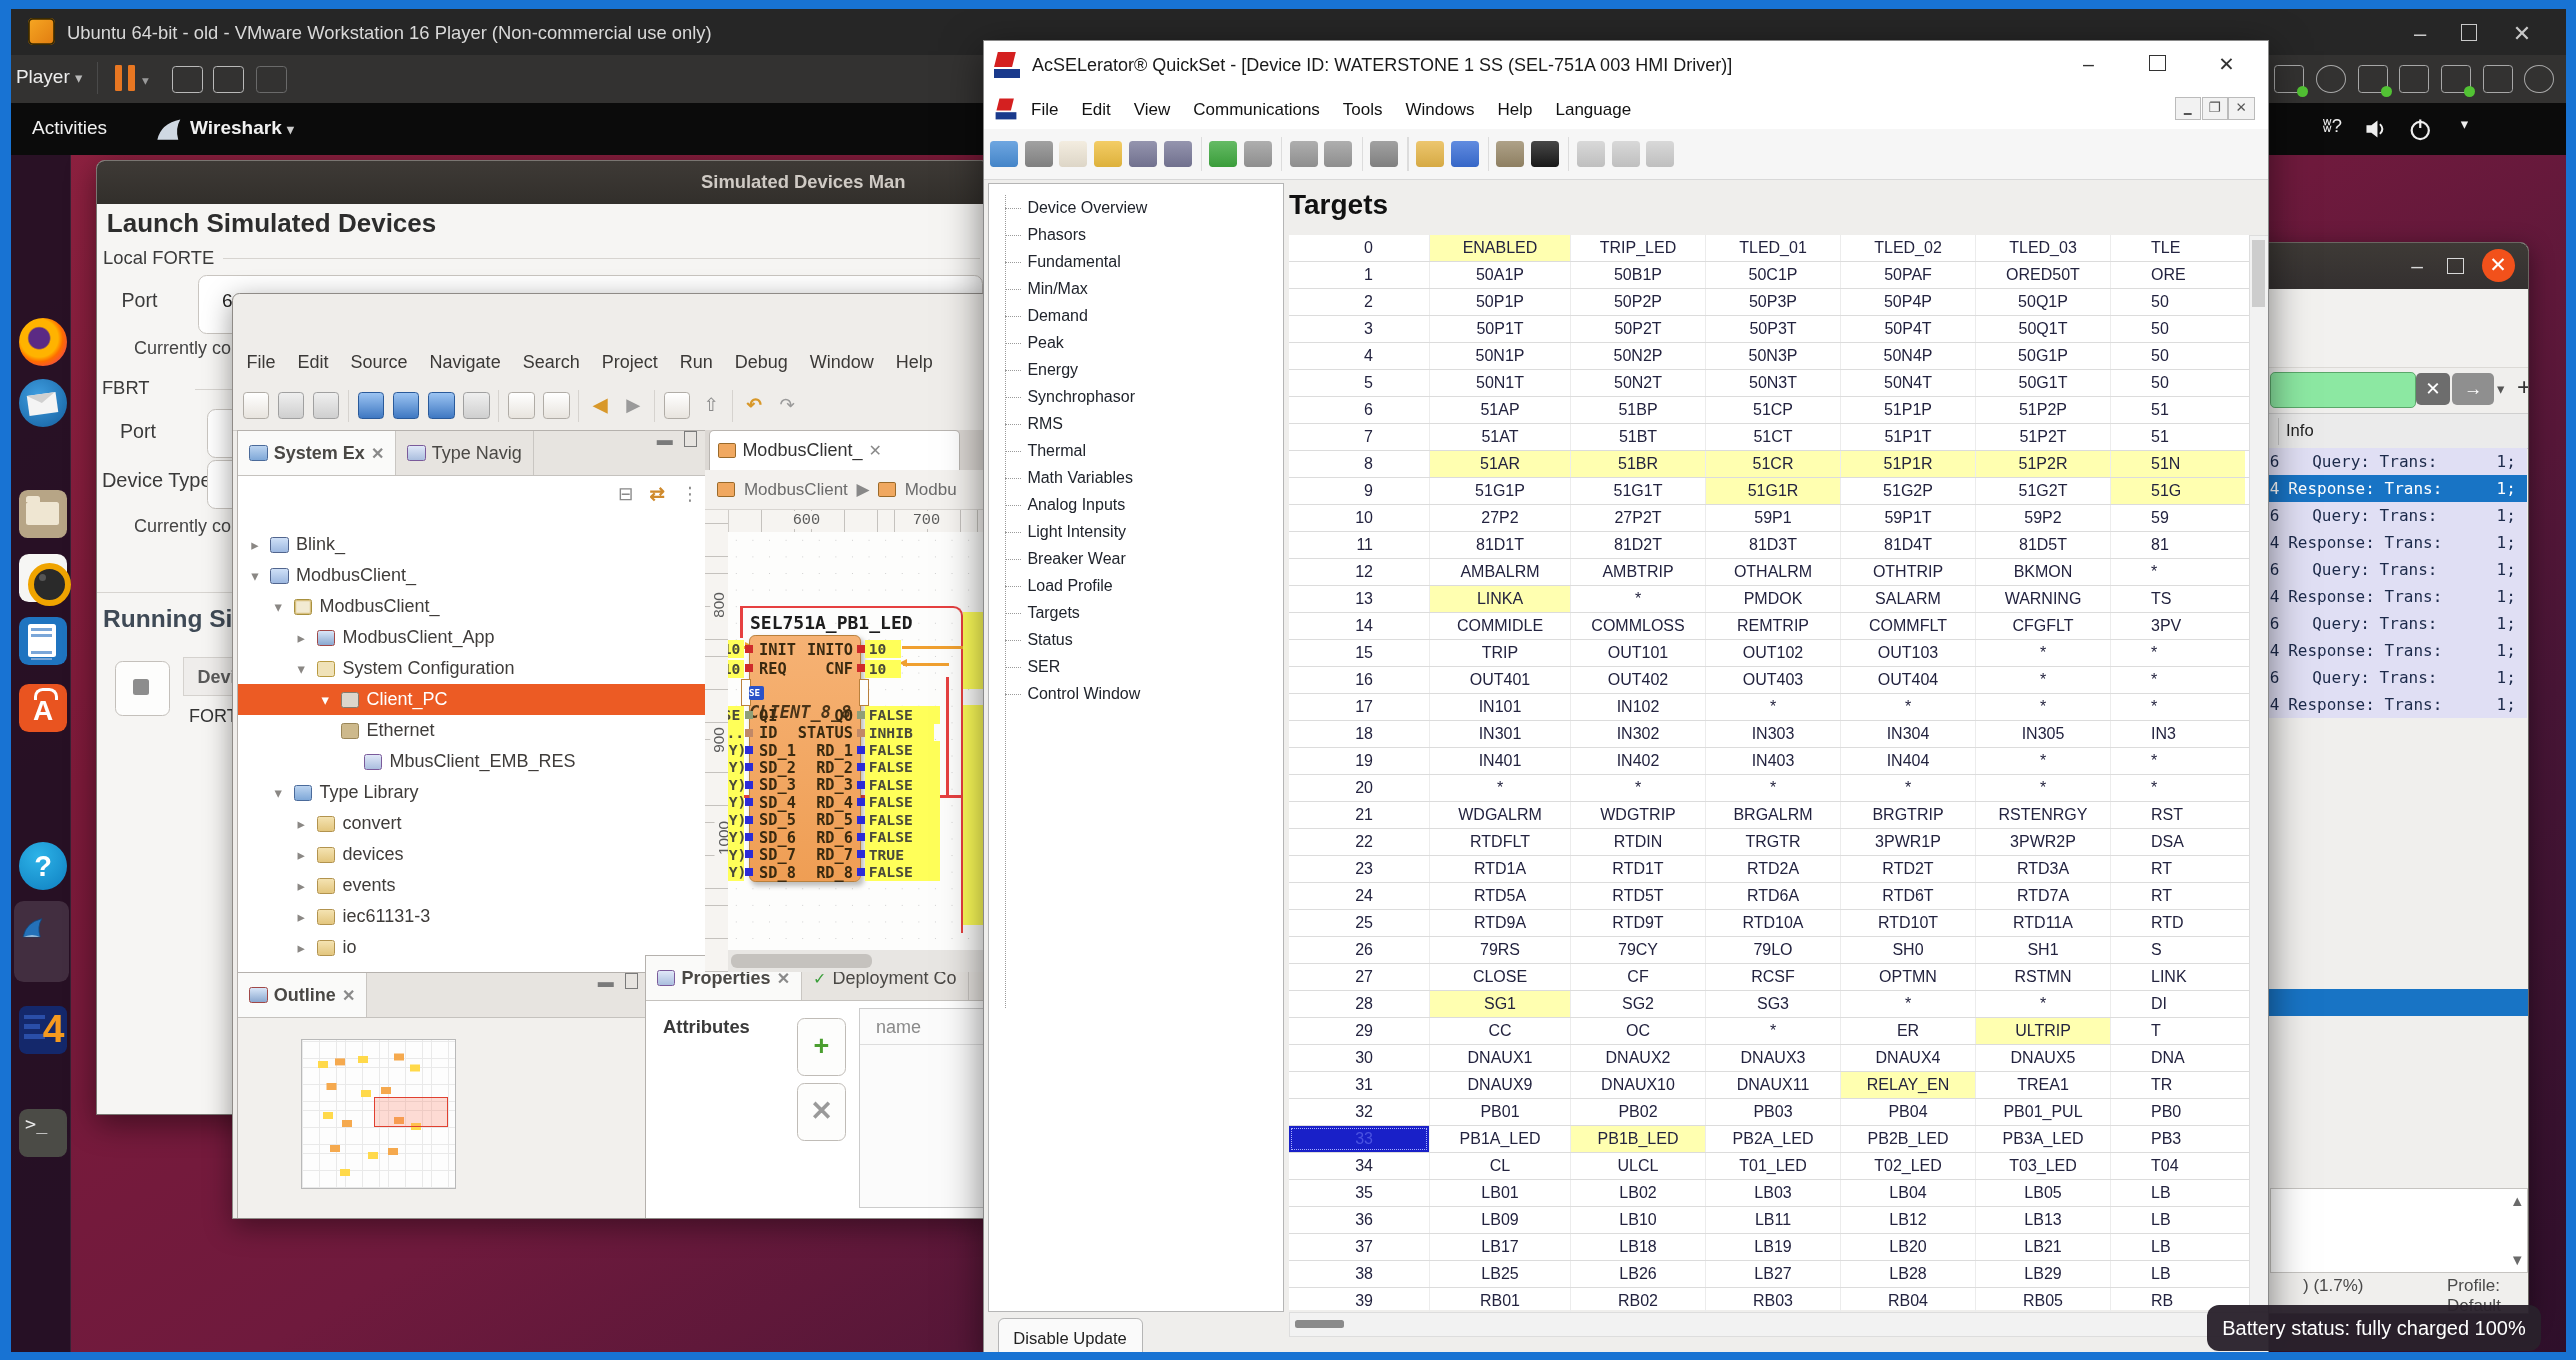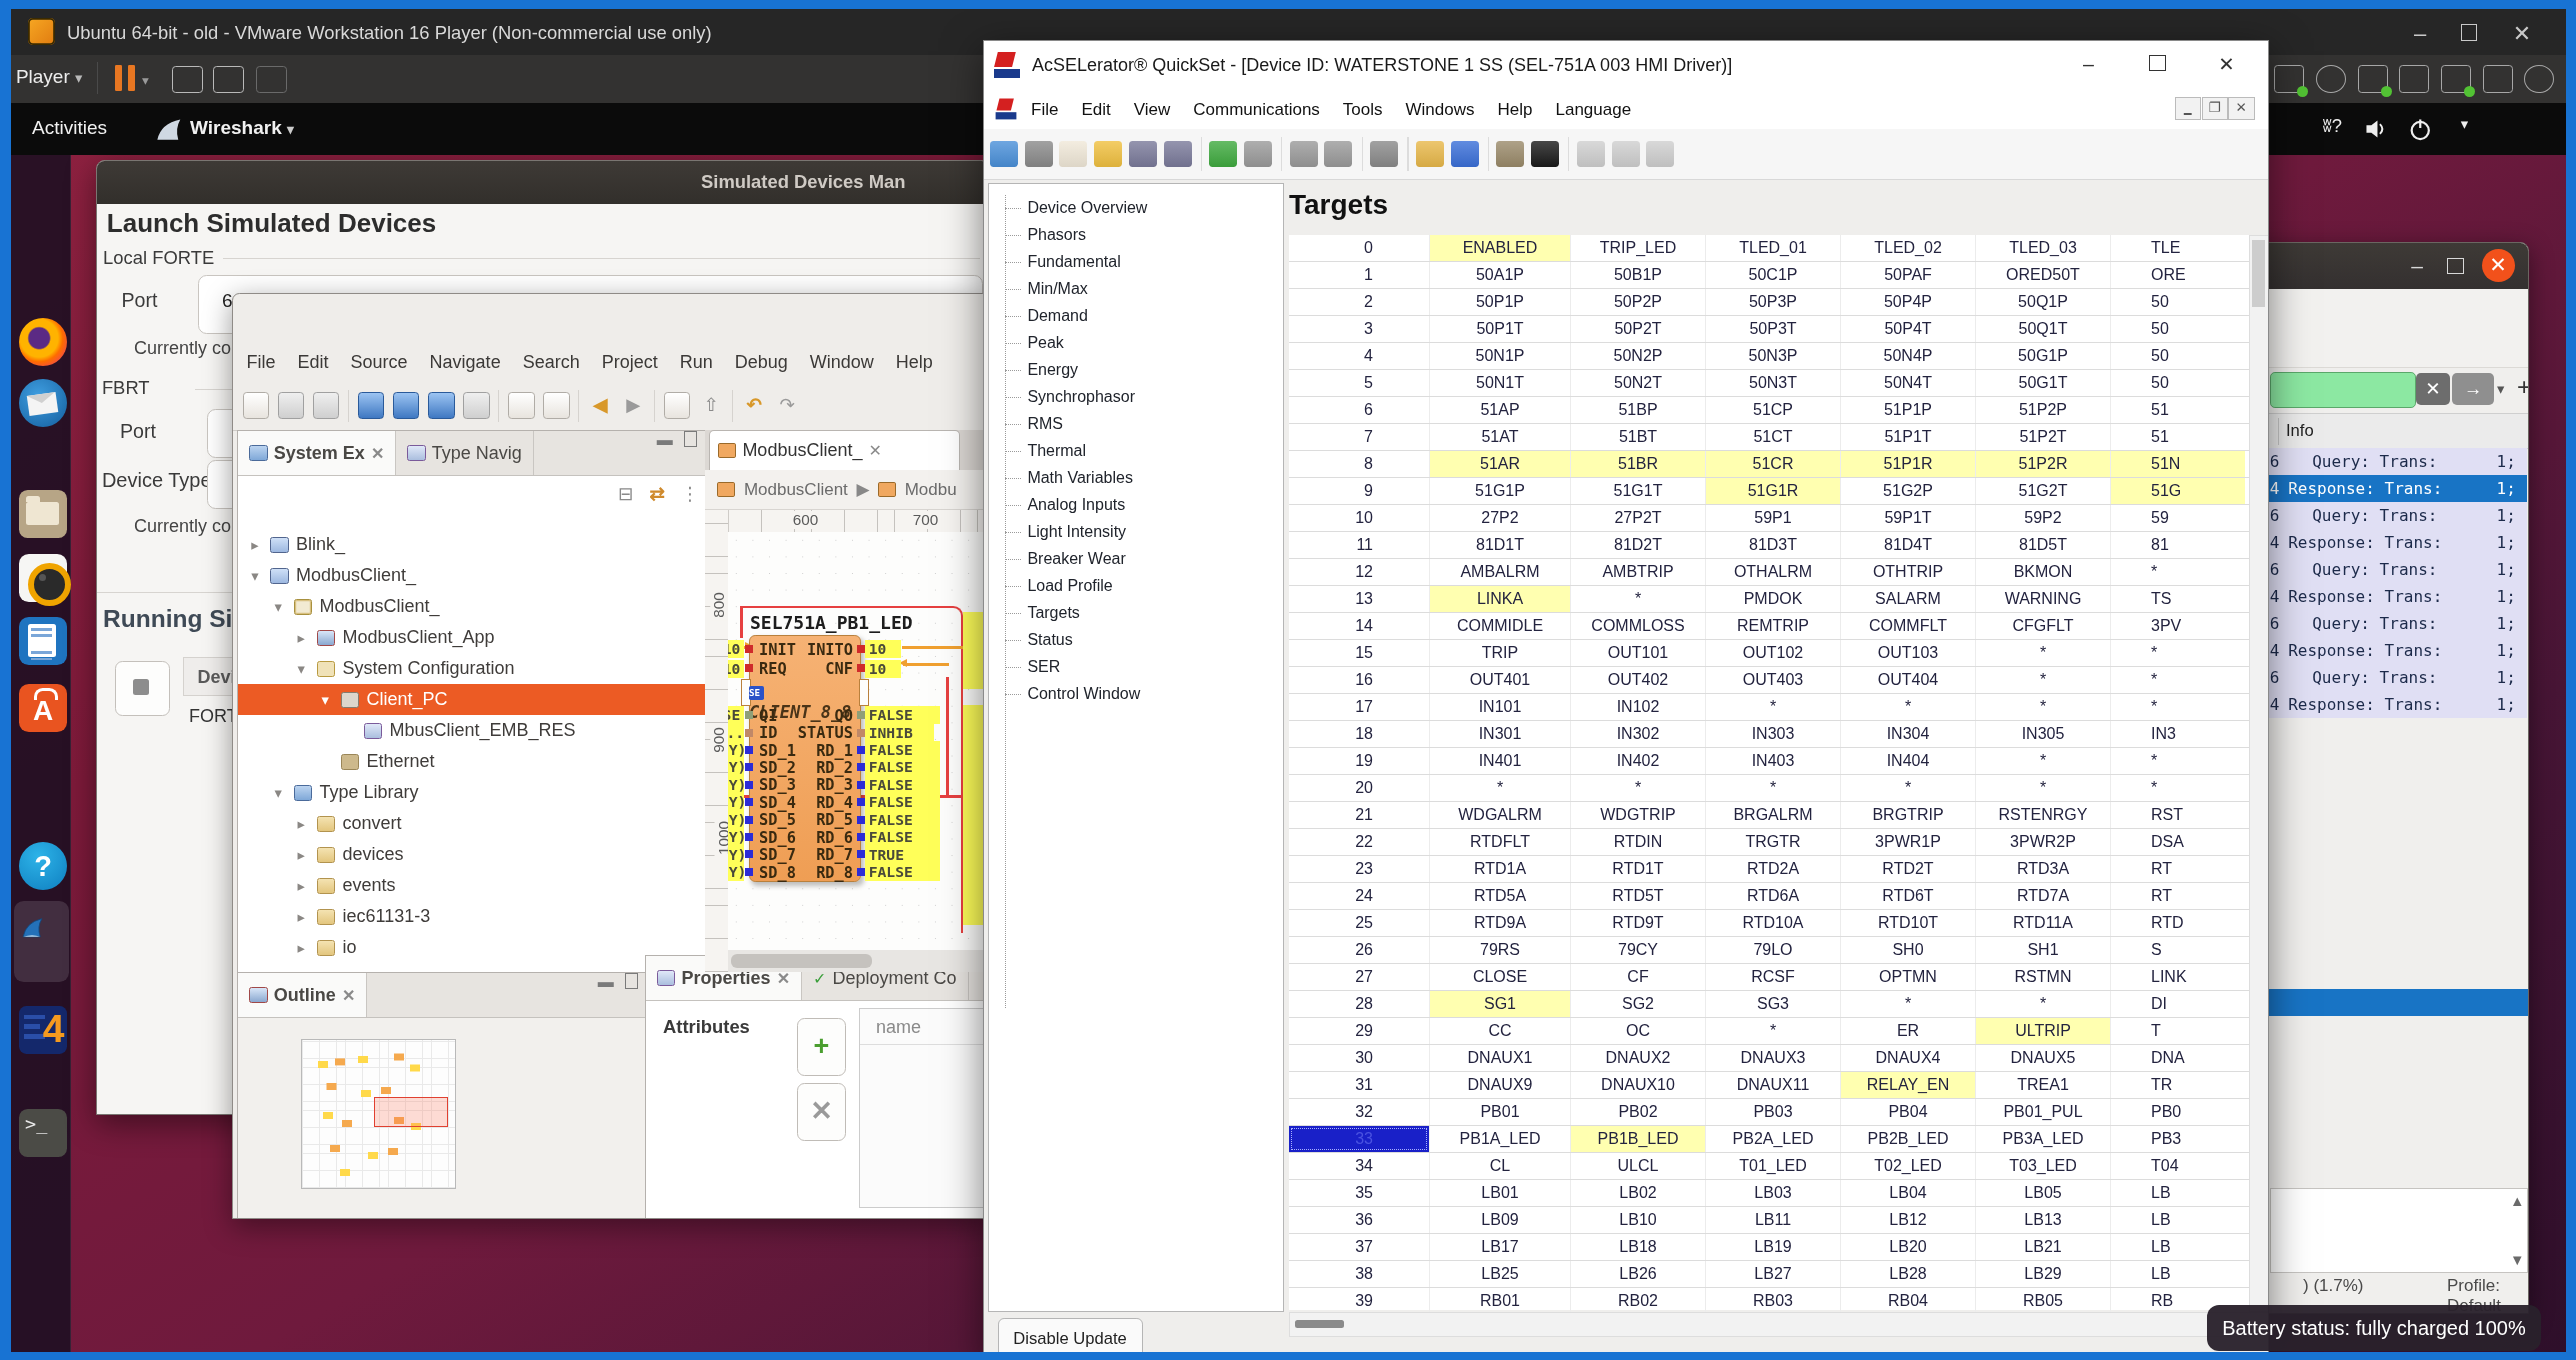--- a/index.html
+++ b/index.html
@@ -132,21 +132,21 @@
   #pb-del{top:82px;color:#9a9a9a;}
   #props-table{position:absolute;left:213px;top:7.4px;width:123px;bottom:11px;background:#fbfbfb;border:0.6px solid #ccc;}
   #props-table .hd{font-size:18px;color:#8a8a8a;padding:7.4px 0 6.1px 16px;border-bottom:0.6px solid #ddd;}
   #ec-editor{position:absolute;left:472px;top:136px;right:0;height:542px;background:#dcd8d4;}
   #ed-tab{position:absolute;left:3.7px;top:0;width:251px;height:40px;background:#fff;border:0.6px solid #b9b5b1;border-bottom:none;
     border-radius:4.9px 4.9px 0 0;display:flex;align-items:center;gap:6.1px;padding:0 8.6px;font-size:18px;color:#333;box-sizing:border-box;}
   .fbico{width:16px;height:13.5px;background:#f0a860;border:1.2px solid #9a6a2a;border-radius:1.8px;}
   #ed-crumb{position:absolute;left:0;top:40px;right:0;height:39px;background:#f3f1ee;border-bottom:0.6px solid #d8d5d1;
     display:flex;align-items:center;gap:8.6px;padding-left:12.3px;font-size:17px;color:#6b6b6b;}
   #ed-rulerh{position:absolute;left:23px;top:80px;right:0;height:22px;background:#f6f4f1;border-bottom:0.6px solid #cfccc8;
-    background-image:repeating-linear-gradient(90deg,#c5c2be 0 0.6px,transparent 0.6px 16.6px);}
+    background-image:repeating-linear-gradient(90deg,#c5c2be 0 0.6px,transparent 0.6px 16.6px);font-family:Liberation Mono, monospace;}
   .rh{position:absolute;top:1.2px;font-size:15.3px;color:#5a5a5a;background:#f6f4f1;padding:0 3.7px;}
   #ed-rulerv{position:absolute;left:0;top:80px;width:23px;bottom:0;background:#f6f4f1;border-right:0.6px solid #cfccc8;
     background-image:repeating-linear-gradient(0deg,#c5c2be 0 0.6px,transparent 0.6px 16.6px);}
   .rv{position:absolute;left:-1.2px;font-size:15.3px;color:#5a5a5a;transform:rotate(-90deg);background:#f6f4f1;padding:0 2.5px;}
   #ed-canvas{position:absolute;left:23px;top:102px;right:0;bottom:22px;background:#fdfdfc;overflow:hidden;
     background-image:radial-gradient(#cfcfcf 0.7px,transparent 0.8px);background-size:16.6px 16.6px;}
   #ed-hscroll{position:absolute;left:23px;bottom:0;right:0;height:22px;background:#e8e6e3;}
   #ed-hscroll i{position:absolute;left:2.5px;top:3.7px;width:141px;height:14.7px;background:#c5c2be;border-radius:6.1px;}
   
   .wire{position:absolute;}
@@ -387,29 +387,29 @@
           <div class="ec-row" style="padding-left: 55px;">
             <div class="arr">▾</div>
             <div class="ic ic-conf"></div>
             <span>System Configuration</span>
           </div>
           <div class="ec-row ec-sel" style="padding-left: 79px;">
             <div class="arr">▾</div>
             <div class="ic ic-device"></div>
             <span>Client_PC</span>
           </div>
+          <div class="ec-row" style="padding-left: 79px;">
+            <div class="arr"></div>
+            <div class="ic ic-eth"></div>
+            <span>Ethernet</span>
+          </div>
           <div class="ec-row" style="padding-left: 102px;">
             <div class="arr"></div>
             <div class="ic ic-res"></div>
             <span>MbusClient_EMB_RES</span>
-          </div>
-          <div class="ec-row" style="padding-left: 79px;">
-            <div class="arr"></div>
-            <div class="ic ic-eth"></div>
-            <span>Ethernet</span>
           </div>
           <div class="ec-row" style="padding-left: 32px;">
             <div class="arr">▾</div>
             <div class="ic ic-lib"></div>
             <span>Type Library</span>
           </div>
           <div class="ec-row" style="padding-left: 55px;">
             <div class="arr">▸</div>
             <div class="ic ic-folder"></div>
             <span>convert</span>

